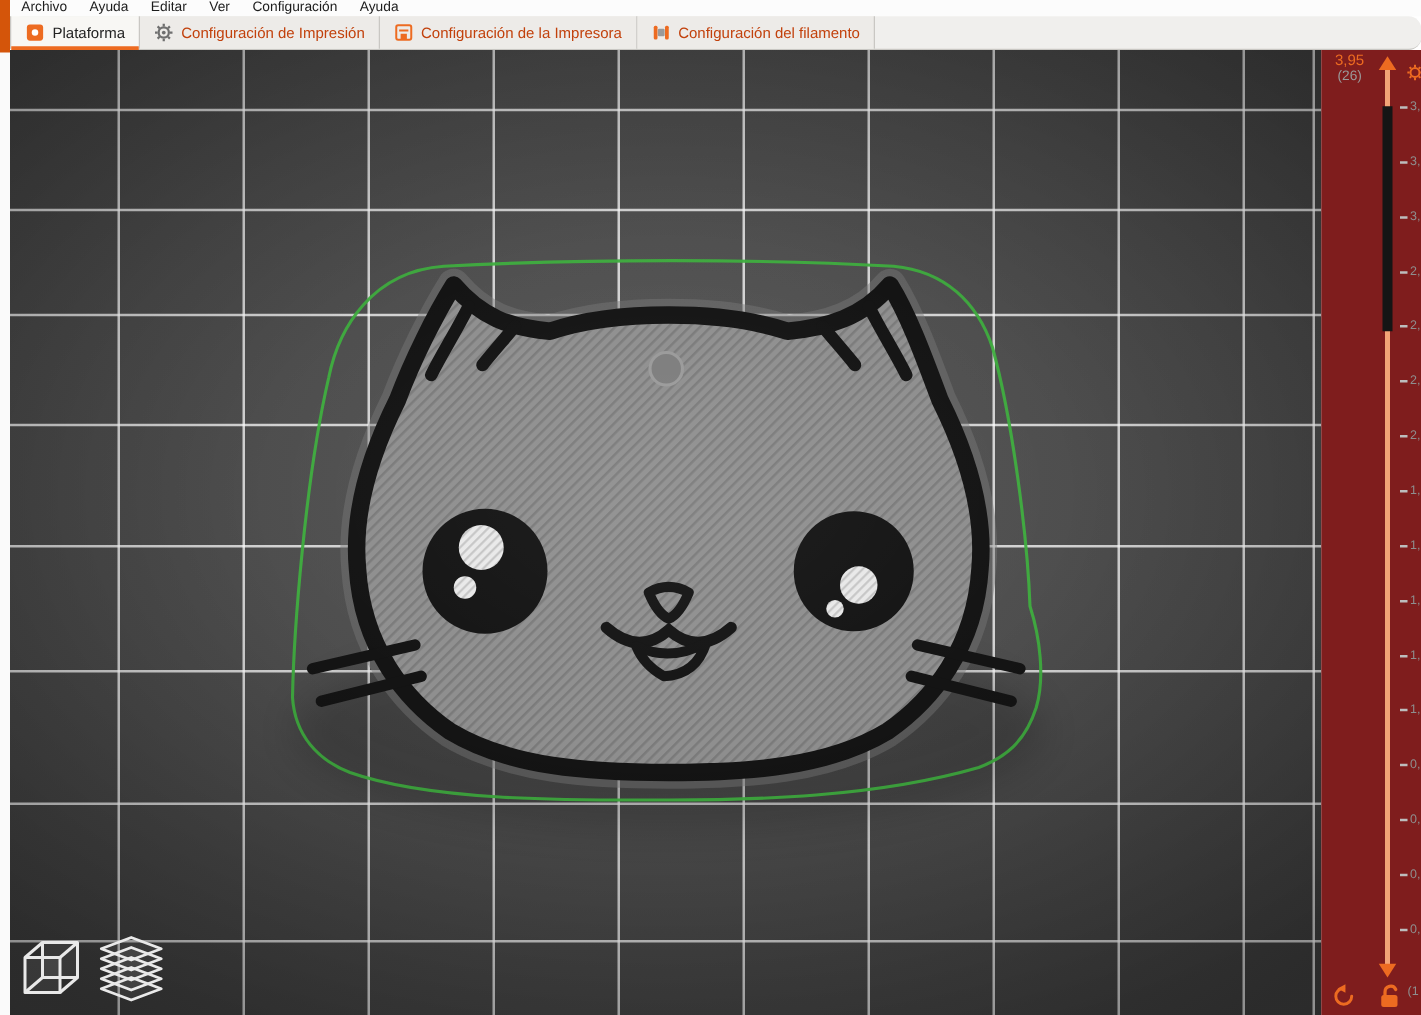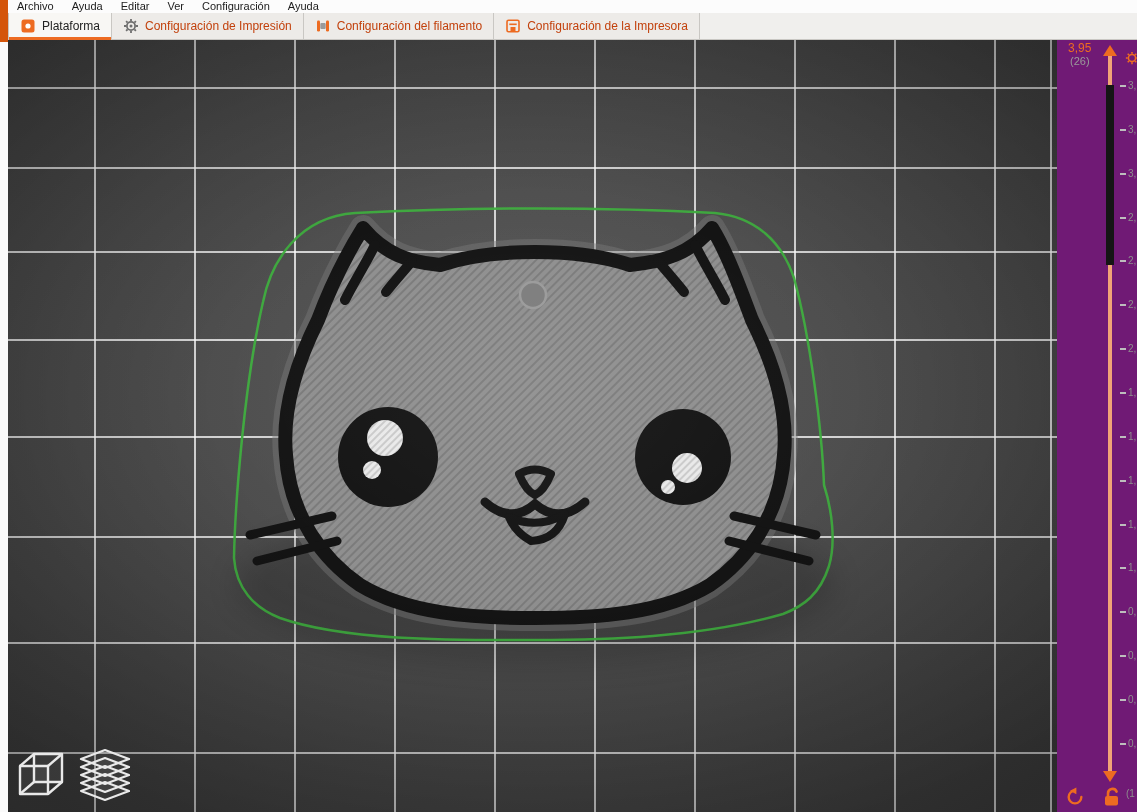--- a/index.html
+++ b/index.html
@@ -11,39 +11,39 @@
   .left-strip{position:absolute;left:0;top:0;width:8px;height:812px;background:#fafafa;}
   .left-strip .accent{position:absolute;left:0;top:0;width:8px;height:42px;background:#d4550a;}
 
   
   .menubar{position:absolute;left:8px;top:0;width:1129px;height:13px;background:#fcfcfc;
            display:flex;align-items:flex-start;font-size:11px;color:#1c1c1c;overflow:hidden;}
   .menu-item{padding:0 9px;line-height:12px;cursor:default;}
 
   
   .tabbar{position:absolute;left:8px;top:13px;width:1129px;height:27px;background:#f0efed;
-          border-bottom:1px solid #c9c7c3;display:flex;}
+          border-bottom:1px solid #c9c7c3;display:flex;border-radius:10px;}
   .tab{display:flex;align-items:center;gap:6px;padding:0 11px;font-size:12px;color:#c2410c;
        background:#edebe8;border-right:1px solid #c9c7c3;position:relative;white-space:nowrap;}
   .tab:first-child{border-left:1px solid #c9c7c3;}
   .tab.active{background:#f8f7f4;color:#222;}
   .tab.active::after{content:"";position:absolute;left:0;right:0;bottom:-1px;height:3px;background:#ED6B21;}
   .tab .ticon{width:16px;height:16px;flex:0 0 16px;}
 
   
   .viewport{position:absolute;left:8px;top:40px;width:1049px;height:772px;background:#474747;overflow:hidden;}
   .scene{position:absolute;left:0;top:0;width:1049px;height:772px;display:block;}
   .vignette{position:absolute;inset:0;pointer-events:none;
     background:radial-gradient(ellipse 72% 62% at 50% 46%, rgba(255,255,255,0.05) 0%, rgba(0,0,0,0) 42%, rgba(0,0,0,0.30) 100%);}
   .view-icon{position:absolute;width:62px;height:62px;cursor:pointer;}
   .view-icon.cube{left:2px;top:702px;}
   .view-icon.layers{left:66px;top:702px;}
 
   
-  .right-panel{position:absolute;left:1057px;top:40px;width:80px;height:772px;background:#701a75;overflow:hidden;}
+  .right-panel{position:absolute;left:1057px;top:40px;width:80px;height:772px;background:#7f1d1d;overflow:hidden;}
   .cur-height{position:absolute;left:11px;top:1px;font-size:12px;color:#ED6B21;}
   .cur-layer{position:absolute;left:13px;top:15px;font-size:11px;color:#9a9a9a;}
   .arrow-up{position:absolute;left:46px;top:5px;width:0;height:0;cursor:pointer;
             border-left:7px solid transparent;border-right:7px solid transparent;border-bottom:11px solid #ED6B21;}
   .arrow-down{position:absolute;left:46px;top:731px;width:0;height:0;cursor:pointer;
             border-left:7px solid transparent;border-right:7px solid transparent;border-top:11px solid #ED6B21;}
   .track{position:absolute;left:51px;top:16px;width:4px;height:716px;background:#f2a477;cursor:pointer;}
   .range-handle{position:absolute;left:49px;top:45px;width:8px;height:180px;background:#151515;cursor:grab;}
   .slider-gear{position:absolute;left:68px;top:11px;width:14px;height:14px;cursor:pointer;}
   .ticks{position:absolute;left:0;top:0;width:80px;height:772px;pointer-events:none;}
@@ -85,35 +85,35 @@
         <g stroke="#6f6f6f" stroke-width="1.8" fill="none">
           <circle cx="8" cy="8" r="4.1"></circle>
           <path d="M8 1v2.1M8 12.9V15M1 8h2.1M12.9 8H15M3.1 3.1l1.5 1.5M11.4 11.4l1.5 1.5M12.9 3.1l-1.5 1.5M4.6 11.4l-1.5 1.5"></path>
         </g>
         <circle cx="8" cy="8" r="1.5" fill="#6f6f6f"></circle>
       </svg>
       <span>Configuración de Impresión</span>
     </div>
     <div class="tab">
       <svg class="ticon" viewBox="0 0 16 16">
+        <g stroke="#ED6B21" stroke-width="1.6" fill="none">
+          <rect x="2" y="2.2" width="12" height="11.5" rx="1.5"></rect>
+          <path d="M4.3 6.3h7.4"></path>
+        </g>
+        <rect x="5.5" y="9" width="5" height="4.2" fill="#ED6B21"></rect>
+      </svg>
+      <span>Configuración de la Impresora</span>
+    </div>
+    <div class="tab">
+      <svg class="ticon" viewBox="0 0 16 16">
         <rect x="2" y="2.5" width="3" height="11" rx="1.2" fill="#ED6B21"></rect>
         <rect x="11" y="2.5" width="3" height="11" rx="1.2" fill="#ED6B21"></rect>
         <rect x="5.3" y="5" width="5.4" height="6" rx="1" fill="#9a9a9a"></rect>
       </svg>
       <span>Configuración del filamento</span>
-    </div>
-    <div class="tab">
-      <svg class="ticon" viewBox="0 0 16 16">
-        <g stroke="#ED6B21" stroke-width="1.6" fill="none">
-          <rect x="2" y="2.2" width="12" height="11.5" rx="1.5"></rect>
-          <path d="M4.3 6.3h7.4"></path>
-        </g>
-        <rect x="5.5" y="9" width="5" height="4.2" fill="#ED6B21"></rect>
-      </svg>
-      <span>Configuración de la Impresora</span>
     </div>
   </div>
 
   <div class="viewport">
     <svg class="scene" viewBox="0 0 1049 772">
       <defs>
         <radialGradient id="plateGrad" cx="50%" cy="45%" r="80%">
           <stop offset="0%" stop-color="#585858"></stop>
           <stop offset="55%" stop-color="#4a4a4a"></stop>
           <stop offset="100%" stop-color="#3a3a3a"></stop>

